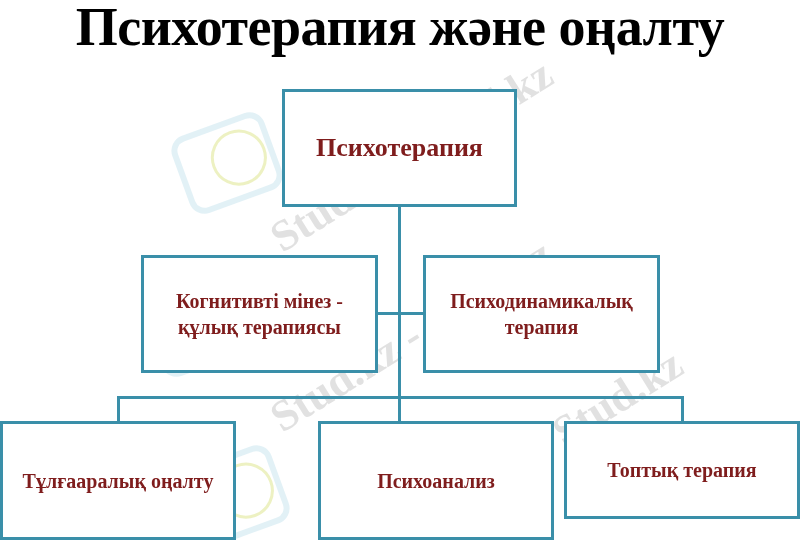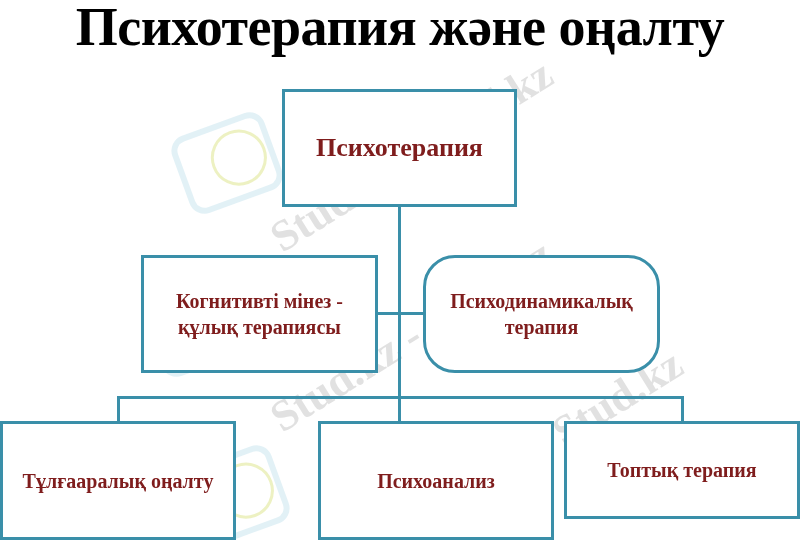--- a/index.html
+++ b/index.html
@@ -41,21 +41,21 @@
 <div class="ln" style="left:398px; top:396px; width:3px; height:26px;"></div>
 <div class="ln" style="left:681px; top:396px; width:3px; height:26px;"></div>
 
 <div class="box top" style="left:282px; top:89px; width:235px; height:118px;">
   <span>Психотерапия</span>
 </div>
 
 <div class="box" style="left:141px; top:255px; width:237px; height:118px;">
   <span>Когнитивті мінез - құлық терапиясы</span>
 </div>
-<div class="box" style="left:423px; top:255px; width:237px; height:118px;border-radius:32px;">
+<div class="box" style="left:423px; top:255px; width:237px; height:118px;">
   <span>Психодинамикалық терапия</span>
 </div>
 
 <div class="box" style="left:0px; top:421px; width:236px; height:119px;">
   <span>Тұлғааралық оңалту</span>
 </div>
 <div class="box" style="left:282px; top:421px; width:236px; height:119px;margin-left:36px;">
   <span>Психоанализ</span>
 </div>
 <div class="box" style="left:564px; top:421px; width:236px; height:98px;font-family:Liberation Serif, serif;">

